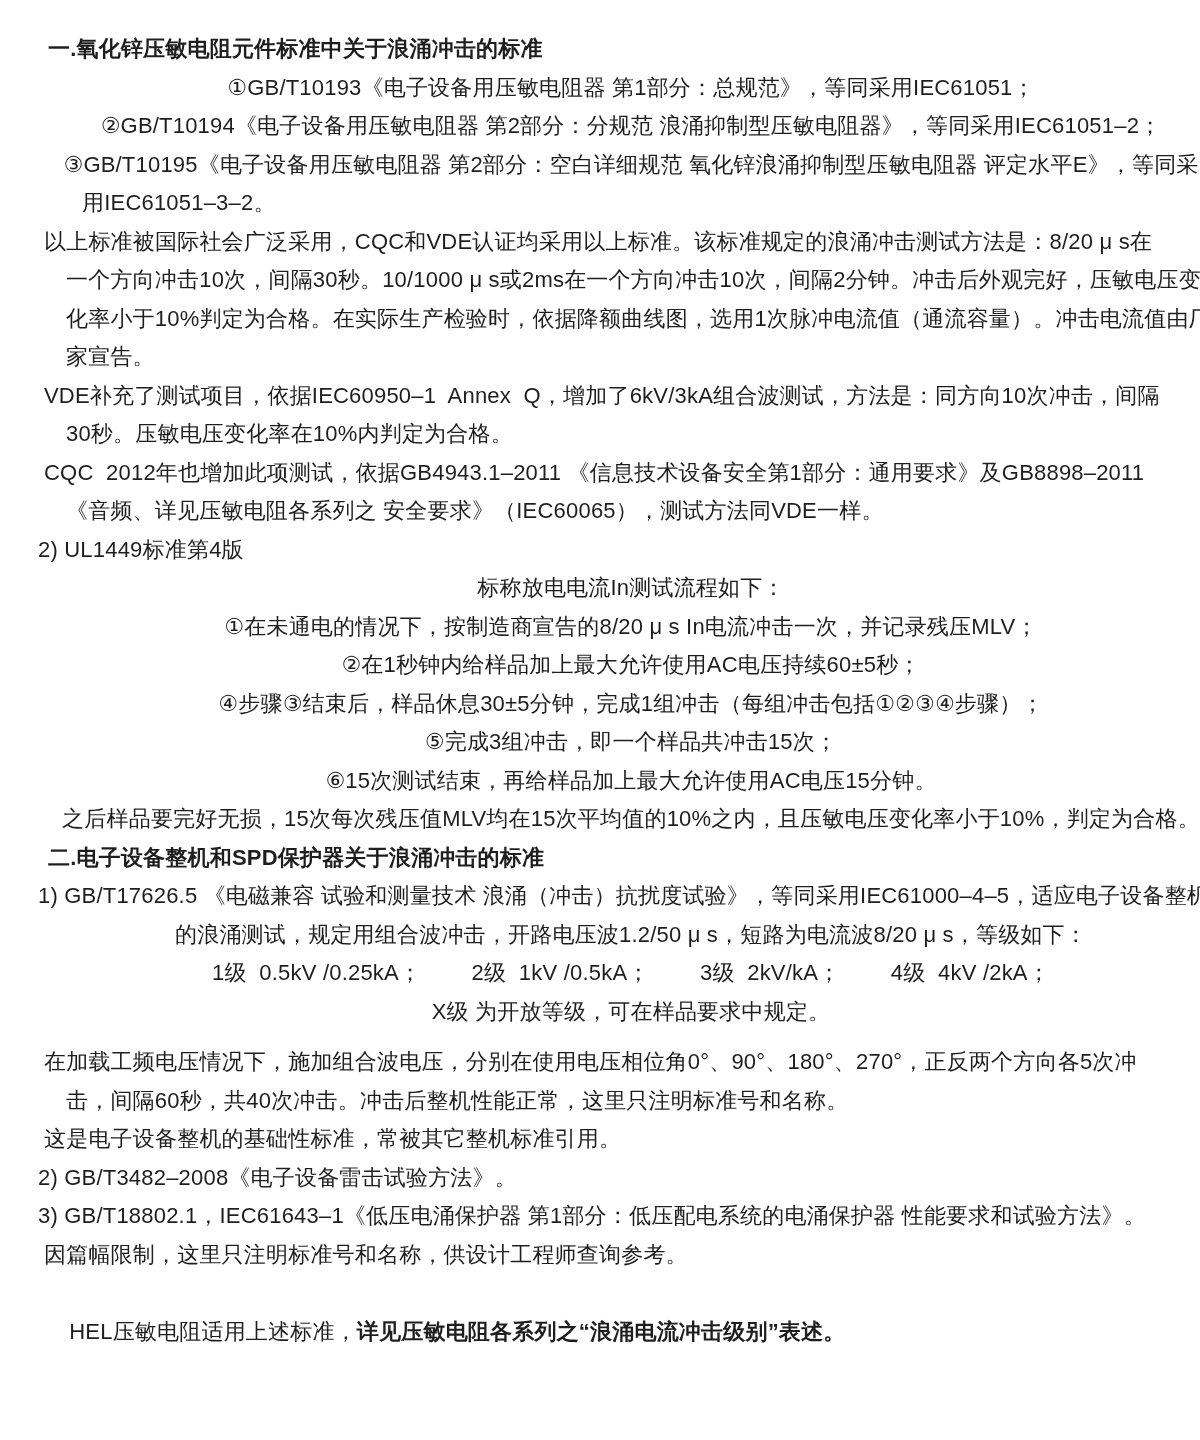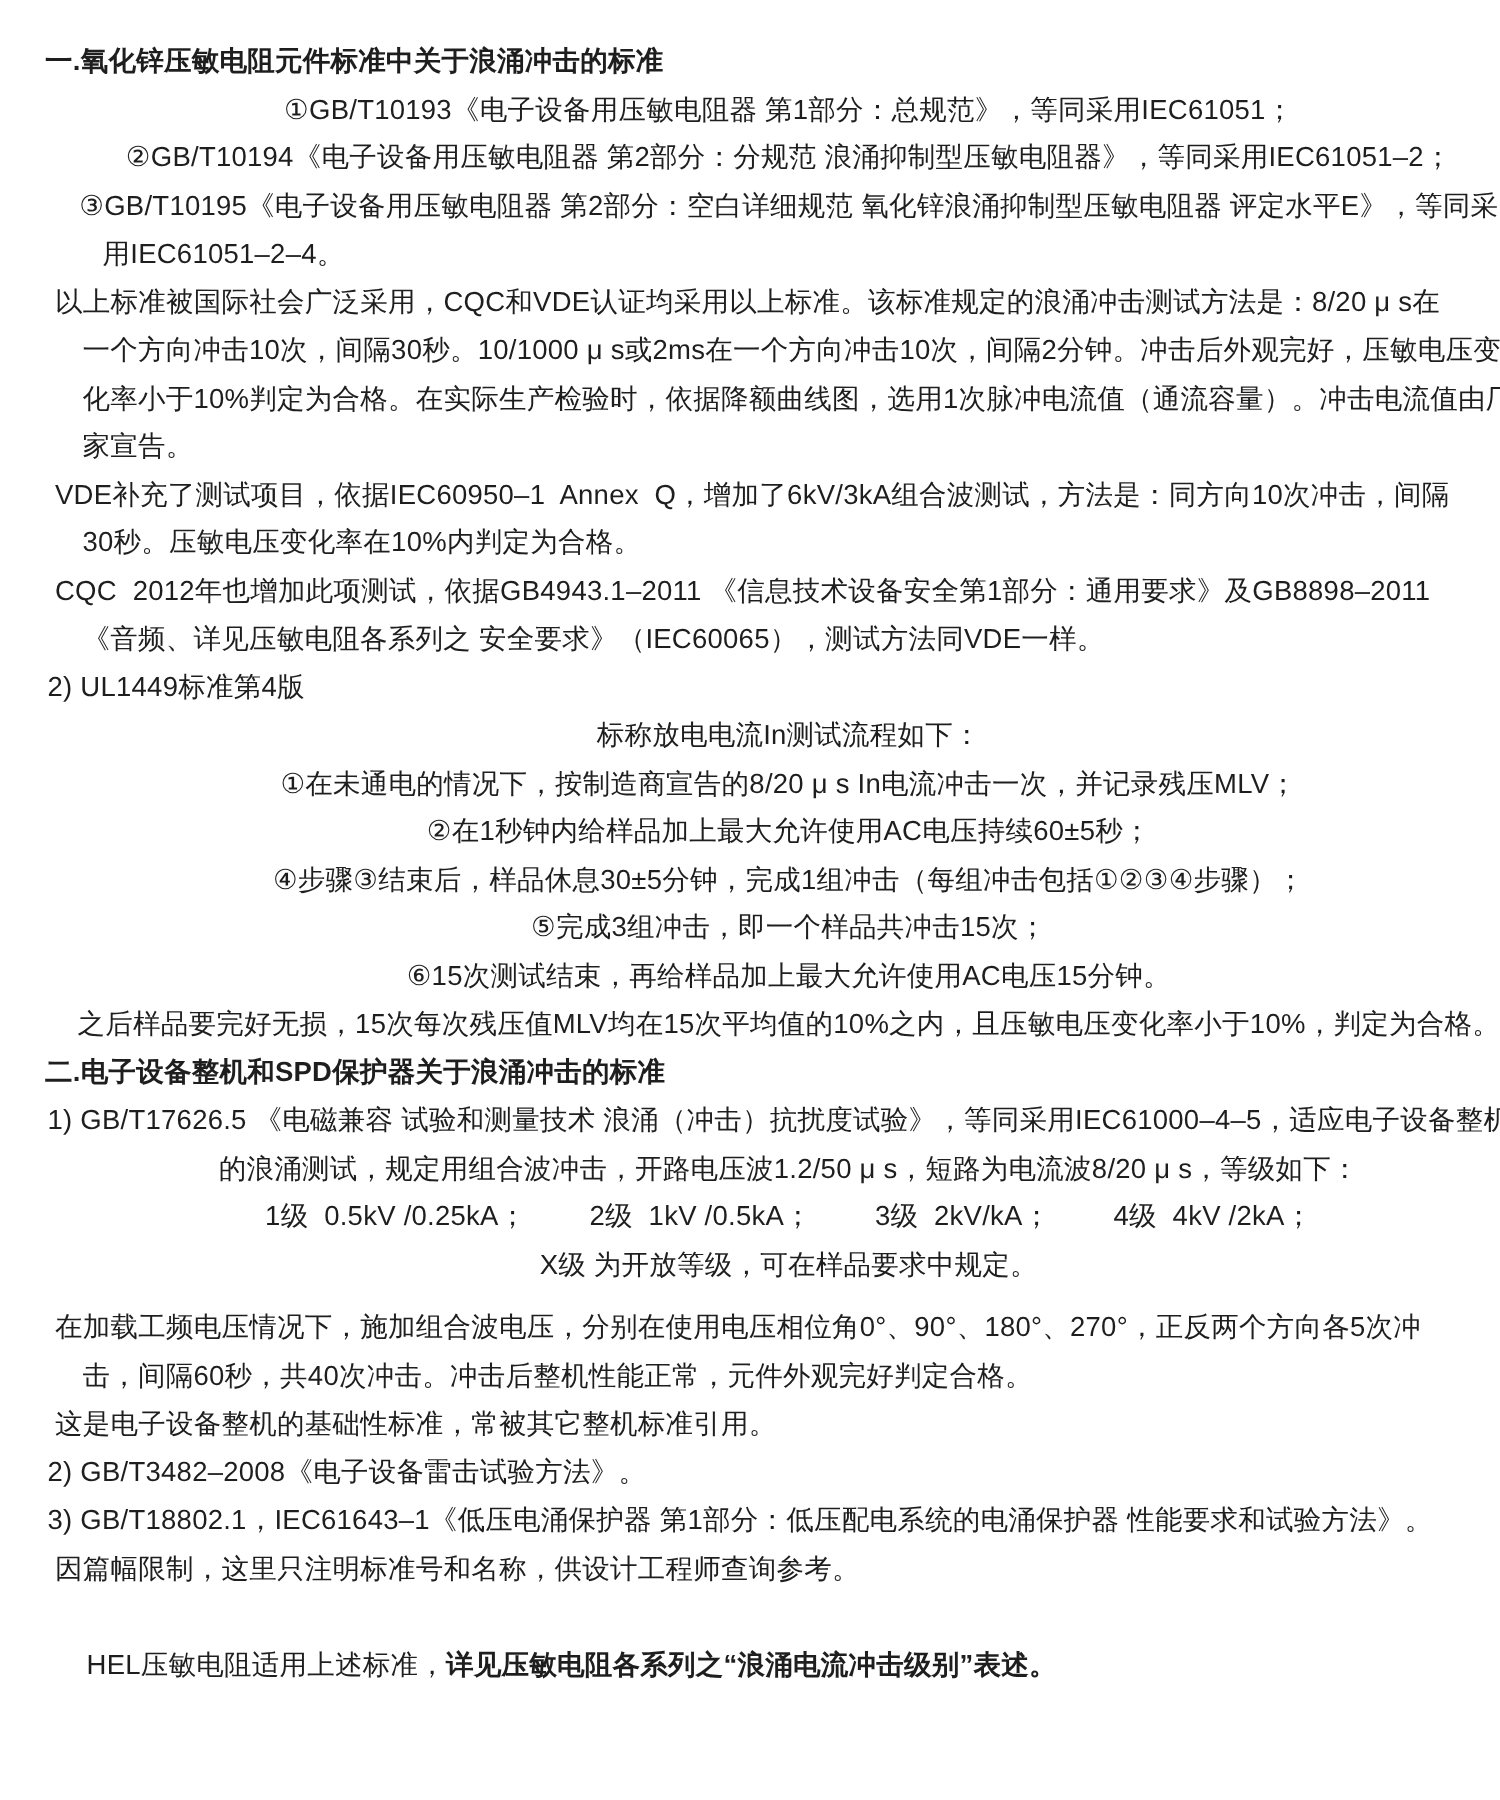--- a/index.html
+++ b/index.html
@@ -19,37 +19,37 @@
     padding-top: 30px;
     width: 1200px;
   }
   .ln {
     white-space: pre;
     line-height: 38.5px;
     height: 38.5px;
     letter-spacing: 0.2px;
   }
   .bold { font-weight: 700; }
-  .ind-h { margin-left: 36px; }   
+  .ind-h { margin-left: 48px; }   
   .ind-n { margin-left: 38px; }   
   .ind-a { margin-left: 62px; text-align: center; }   
   .ind-b { margin-left: 82px; }   
   .ind-p { margin-left: 44px; }  
   .ind-w { margin-left: 66px; }   
   .gap   { margin-top: 12px; }    
 </style>
 </head>
 <body>
 
 <div class="doc">
   <div class="ln ind-h bold">一.氧化锌压敏电阻元件标准中关于浪涌冲击的标准</div>
   <div class="ln ind-a">①GB/T10193《电子设备用压敏电阻器 第1部分：总规范》，等同采用IEC61051；</div>
   <div class="ln ind-a">②GB/T10194《电子设备用压敏电阻器 第2部分：分规范 浪涌抑制型压敏电阻器》，等同采用IEC61051–2；</div>
   <div class="ln ind-a">③GB/T10195《电子设备用压敏电阻器 第2部分：空白详细规范 氧化锌浪涌抑制型压敏电阻器 评定水平E》，等同采</div>
-  <div class="ln ind-b">用IEC61051–2–4。</div>
+  <div class="ln ind-b">用IEC61051–3–2。</div>
   <div class="ln ind-p">以上标准被国际社会广泛采用，CQC和VDE认证均采用以上标准。该标准规定的浪涌冲击测试方法是：8/20 μ s在</div>
   <div class="ln ind-w">一个方向冲击10次，间隔30秒。10/1000 μ s或2ms在一个方向冲击10次，间隔2分钟。冲击后外观完好，压敏电压变</div>
   <div class="ln ind-w">化率小于10%判定为合格。在实际生产检验时，依据降额曲线图，选用1次脉冲电流值（通流容量）。冲击电流值由厂</div>
   <div class="ln ind-w">家宣告。</div>
   <div class="ln ind-p">VDE补充了测试项目，依据IEC60950–1  Annex  Q，增加了6kV/3kA组合波测试，方法是：同方向10次冲击，间隔</div>
   <div class="ln ind-w">30秒。压敏电压变化率在10%内判定为合格。</div>
   <div class="ln ind-p">CQC  2012年也增加此项测试，依据GB4943.1–2011 《信息技术设备安全第1部分：通用要求》及GB8898–2011</div>
   <div class="ln ind-w">《音频、详见压敏电阻各系列之 安全要求》（IEC60065），测试方法同VDE一样。</div>
   <div class="ln ind-n">2) UL1449标准第4版</div>
   <div class="ln ind-a">标称放电电流In测试流程如下：</div>
@@ -58,21 +58,21 @@
   <div class="ln ind-a">④步骤③结束后，样品休息30±5分钟，完成1组冲击（每组冲击包括①②③④步骤）；</div>
   <div class="ln ind-a">⑤完成3组冲击，即一个样品共冲击15次；</div>
   <div class="ln ind-a">⑥15次测试结束，再给样品加上最大允许使用AC电压15分钟。</div>
   <div class="ln ind-a">之后样品要完好无损，15次每次残压值MLV均在15次平均值的10%之内，且压敏电压变化率小于10%，判定为合格。</div>
   <div class="ln ind-h bold">二.电子设备整机和SPD保护器关于浪涌冲击的标准</div>
   <div class="ln ind-n">1) GB/T17626.5 《电磁兼容 试验和测量技术 浪涌（冲击）抗扰度试验》，等同采用IEC61000–4–5，适应电子设备整机</div>
   <div class="ln ind-a">的浪涌测试，规定用组合波冲击，开路电压波1.2/50 μ s，短路为电流波8/20 μ s，等级如下：</div>
   <div class="ln ind-a">1级  0.5kV /0.25kA；        2级  1kV /0.5kA；        3级  2kV/kA；        4级  4kV /2kA；</div>
   <div class="ln ind-a">X级 为开放等级，可在样品要求中规定。</div>
   <div class="ln ind-p gap">在加载工频电压情况下，施加组合波电压，分别在使用电压相位角0°、90°、180°、270°，正反两个方向各5次冲</div>
-  <div class="ln ind-w">击，间隔60秒，共40次冲击。冲击后整机性能正常，元件外观完好判定合格。</div>
+  <div class="ln ind-w">击，间隔60秒，共40次冲击。冲击后整机性能正常，这里只注明标准号和名称。</div>
   <div class="ln ind-p">这是电子设备整机的基础性标准，常被其它整机标准引用。</div>
   <div class="ln ind-n">2) GB/T3482–2008《电子设备雷击试验方法》。</div>
   <div class="ln ind-n">3) GB/T18802.1，IEC61643–1《低压电涌保护器 第1部分：低压配电系统的电涌保护器 性能要求和试验方法》。</div>
   <div class="ln ind-p">因篇幅限制，这里只注明标准号和名称，供设计工程师查询参考。</div>
   <div class="ln ind-p">
     <span>HEL压敏电阻适用上述标准，</span><span class="bold">详见压敏电阻各系列之“浪涌电流冲击级别”表述。</span>
   </div>
 </div>
 
 </body></html>

